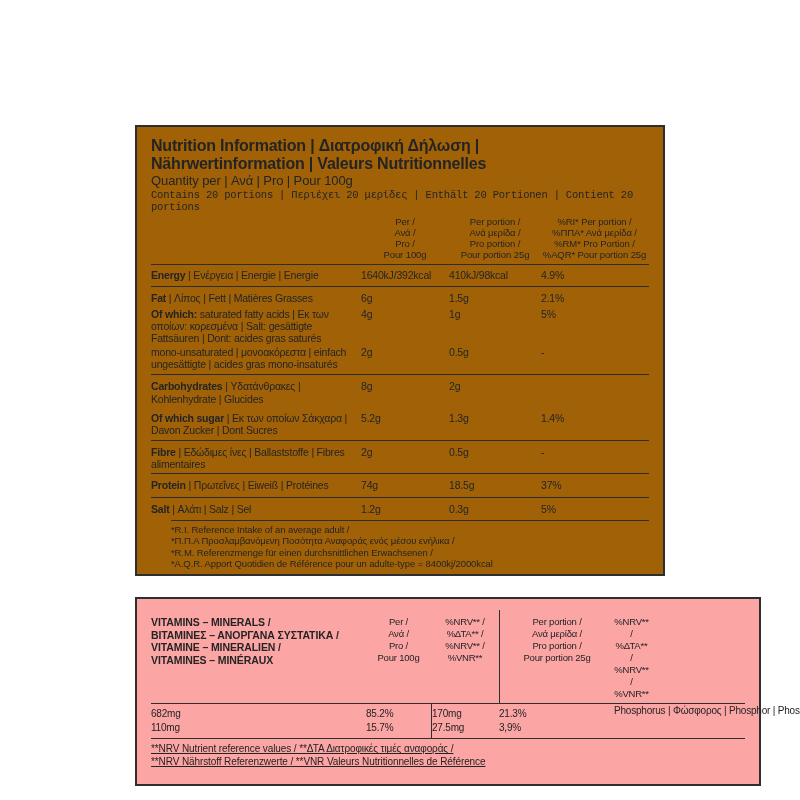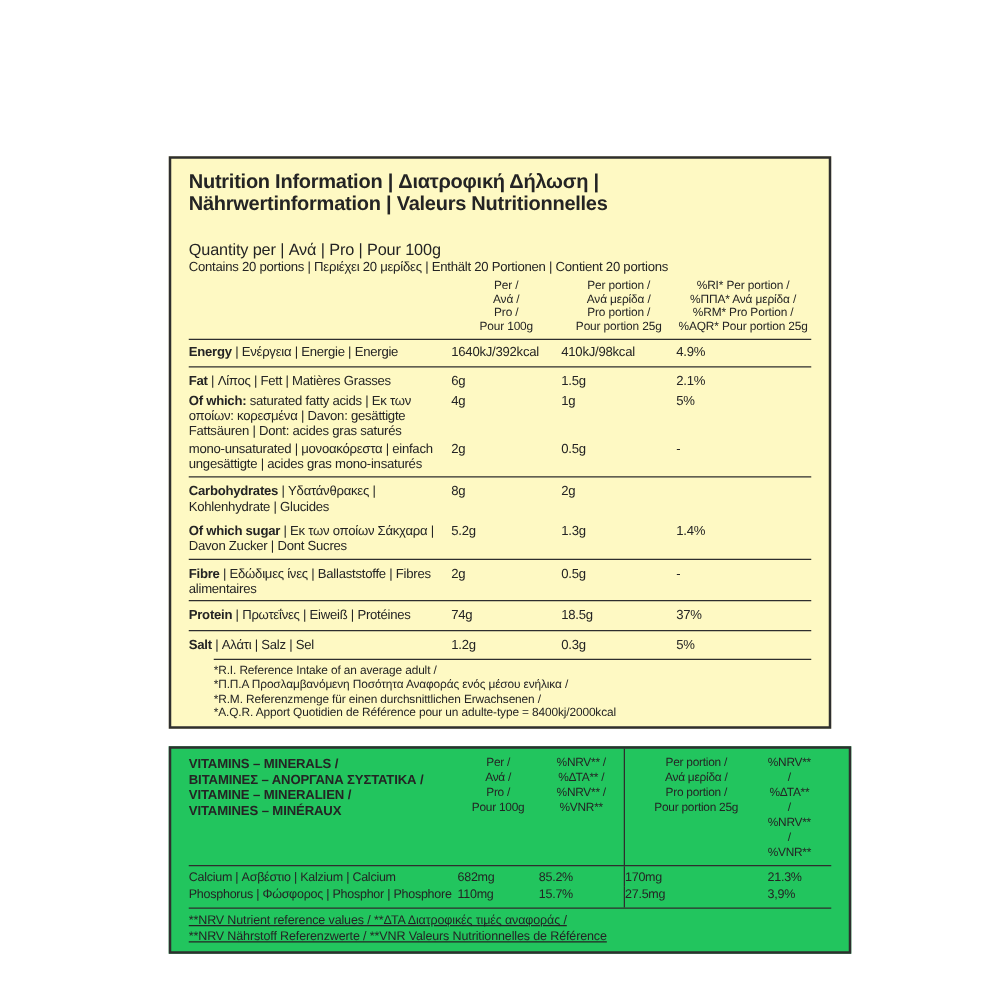--- a/index.html
+++ b/index.html
@@ -5,25 +5,25 @@
   html,body{margin:0;padding:0;}
   body{
     width:800px;height:800px;background:#ffffff;position:relative;
     font-family:"Liberation Sans","DejaVu Sans",sans-serif;
     color:#242424;-webkit-font-smoothing:antialiased;
   }
   .pre{white-space:pre-line;}
   
   .nt{
     position:absolute;left:135px;top:125px;width:530px;box-sizing:border-box;
-    border:2px solid #2e2e2e;padding:10px 14px 0 14px;background:#fef9c3;
+    border:2px solid #2e2e2e;padding:10px 14px 0 14px;background:#a16207;
   }
   .nt-title{font-weight:bold;font-size:16px;line-height:1.13;letter-spacing:-0.2px;}
-  .nt-quantity{font-size:13px;margin-top:19px;letter-spacing:-0.1px;}
-  .nt-contains{font-size:10.5px;margin-top:1px;letter-spacing:-0.2px;}
+  .nt-quantity{font-size:13px;margin-top:0;letter-spacing:-0.1px;}
+  .nt-contains{font-size:10.5px;margin-top:1px;letter-spacing:-0.2px;font-family:Liberation Mono, monospace;}
   .grid4{display:grid;grid-template-columns:210px 88px 92px 107px;}
   .nt-header{margin-top:3px;padding-bottom:4px;border-bottom:1.5px solid #2e2e2e;}
   .nt-colhead{font-size:9.5px;line-height:1.16;text-align:center;letter-spacing:-0.1px;}
   .nt-row{font-size:10.5px;line-height:1.16;letter-spacing:-0.2px;}
   .ruled{border-top:1.5px solid #2e2e2e;}
   .rw-energy{padding:4px 0 5px;}
   .rw-fat{padding:5px 0 1px;}
   .rw-sat{padding:2px 0 0;}
   .rw-mono{padding:2px 0 4px;}
   .rw-carb{padding:5px 0 3px;}
@@ -33,22 +33,22 @@
   .rw-salt{padding:5px 0 5px;}
   .lbl b{font-weight:bold;}
   .nowrap{white-space:nowrap;}
   .val{text-align:left;}
   .nt-foot{
     border-top:1.5px solid #2e2e2e;font-size:9.5px;line-height:1.21;
     padding:3px 0 4px;letter-spacing:-0.1px;margin-left:20px;
   }
   
   .vt{
-    position:absolute;left:135px;top:597px;width:546px;box-sizing:border-box;
-    border:2px solid #2e2e2e;padding:0 14px;background:#22c55e;
+    position:absolute;left:135px;top:597px;width:626px;box-sizing:border-box;
+    border:2px solid #2e2e2e;padding:11px 14px;background:#fca5a5;
   }
   .grid5{display:grid;grid-template-columns:215px 65px 68px 115px 35px;}
   .vt-header{border-bottom:1.5px solid #2e2e2e;}
   .vt-header > div{padding-top:6px;padding-bottom:3px;}
   .vt-title{font-weight:bold;font-size:10.5px;line-height:1.2;letter-spacing:-0.1px;}
   .vt-colhead{font-size:9.5px;line-height:1.27;text-align:center;letter-spacing:-0.2px;}
   .vdiv{border-left:1.5px solid #2e2e2e;}
   .vt-data{border-bottom:1.5px solid #2e2e2e;font-size:10px;line-height:1.3;letter-spacing:-0.2px;}
   .vt-data .top{padding-top:3px;}
   .vt-data .bot{padding-bottom:4px;}
@@ -87,21 +87,21 @@
   </div>
 
   <div class="grid4 nt-row ruled rw-fat">
     <div class="lbl nowrap"><b>Fat</b><span> | Λίπος | Fett | Matières Grasses</span></div>
     <div class="val">6g</div>
     <div class="val">1.5g</div>
     <div class="val">2.1%</div>
   </div>
 
   <div class="grid4 nt-row rw-sat">
-    <div class="lbl"><b>Of which:</b><span> saturated fatty acids | Εκ των οποίων: κορεσμένα | Davon: gesättigte Fattsäuren | Dont: acides gras saturés</span></div>
+    <div class="lbl"><b>Of which:</b><span> saturated fatty acids | Εκ των οποίων: κορεσμένα | Salt: gesättigte Fattsäuren | Dont: acides gras saturés</span></div>
     <div class="val">4g</div>
     <div class="val">1g</div>
     <div class="val">5%</div>
   </div>
 
   <div class="grid4 nt-row rw-mono">
     <div class="lbl"><b></b><span>mono-unsaturated | μονοακόρεστα | einfach ungesättigte | acides gras mono-insaturés</span></div>
     <div class="val">2g</div>
     <div class="val">0.5g</div>
     <div class="val">-</div>
@@ -165,21 +165,20 @@
 Ανά μερίδα /
 Pro portion /
 Pour portion 25g</div>
     <div class="vt-colhead pre">%NRV** /
 %ΔΤΑ** /
 %NRV** /
 %VNR**</div>
   </div>
 
   <div class="grid5 vt-data">
-    <div class="lbl nowrap top">Calcium | Ασβέστιο | Kalzium | Calcium</div>
     <div class="val top">682mg</div>
     <div class="val top">85.2%</div>
     <div class="val vdiv top">170mg</div>
     <div class="val top">21.3%</div>
 
     <div class="lbl nowrap bot">Phosphorus | Φώσφορος | Phosphor | Phosphore</div>
     <div class="val bot">110mg</div>
     <div class="val bot">15.7%</div>
     <div class="val vdiv bot">27.5mg</div>
     <div class="val bot">3,9%</div>

